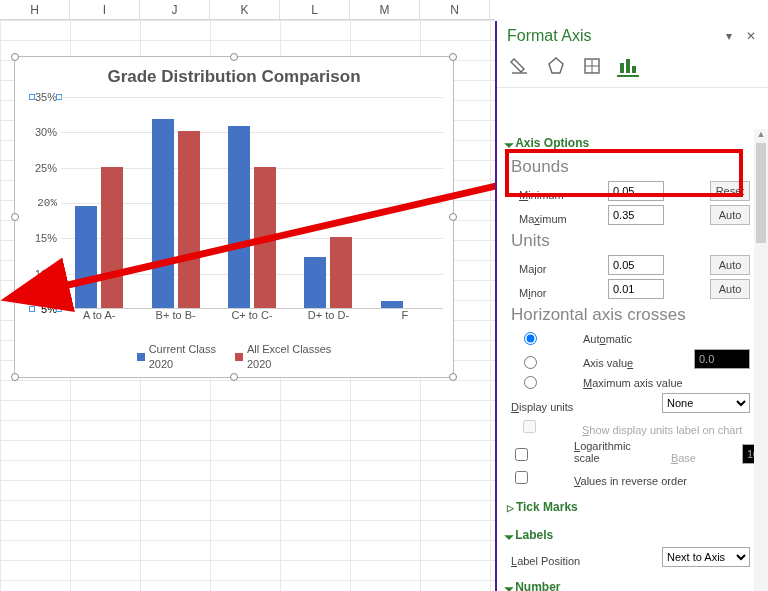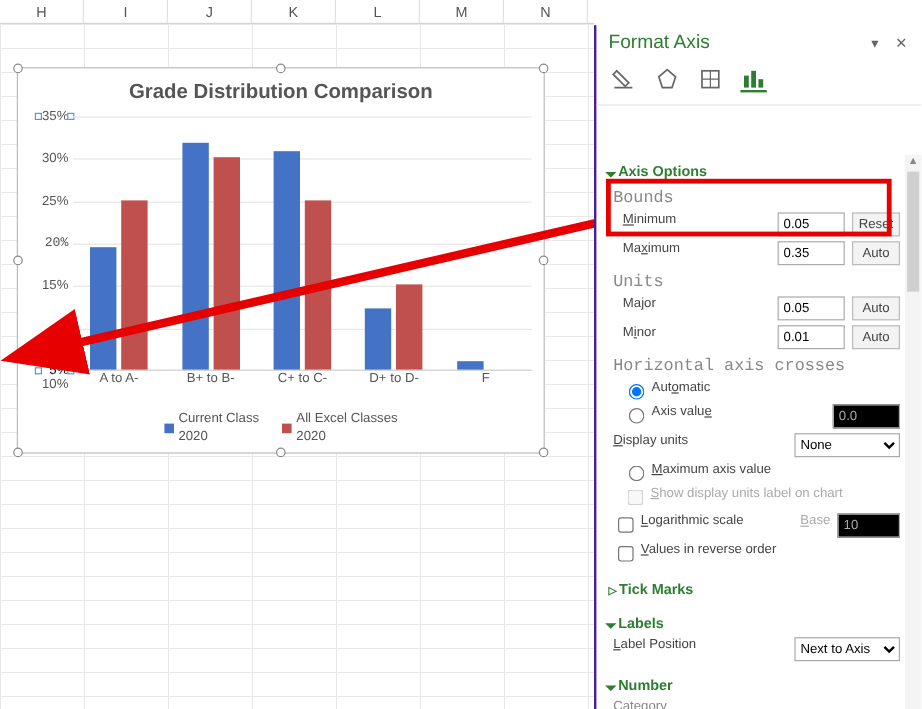--- a/index.html
+++ b/index.html
@@ -59,22 +59,22 @@
   .scroll { position: absolute; left: 0; right: 14px; top: 108px; bottom: 0; overflow: hidden; padding: 0 4px 0 10px; }
   .scrollbar { position: absolute; right: 0; top: 108px; bottom: 0; width: 14px; background: #f4f4f4; }
   .thumb { position: absolute; left: 2px; right: 2px; top: 14px; height: 100px; background: #cfcfcf; }
   .sb-btn { position: absolute; left: 0; right: 0; height: 14px; text-align:center; font-size:9px; color:#888; }
   .sb-up { top:0; } .sb-dn { bottom:0; }
 
   .section { padding: 4px 0; }
   .sec-head { font-size: 12px; color: #2e7d32; font-weight: bold; cursor: pointer; padding: 3px 0; }
   .sec-head::before { content: "◣ "; font-size: 8px; display:inline-block; transform: rotate(-45deg) translateY(-2px); color:#2e7d32; margin-right:2px;}
   .sec-head.collapsed::before { content: "▷ "; transform:none; font-size:9px;}
-  .grey-head { font-size: 14px; color: #888; padding: 4px 0 2px 4px; font-family: Liberation Mono, monospace; }
-  .row { display: flex; align-items: flex-start; padding: 2px 0 2px 12px; font-size: 11px; color: #444; }
+  .grey-head { font-size: 17px; color: #888; padding: 4px 0 2px 4px; }
+  .row { display: flex; align-items: flex-end; padding: 2px 0 2px 12px; font-size: 11px; color: #444; gap: 40px; }
   .row .lbl { flex: 1; }
   .row input[type=text] { width: 56px; height: 20px; font-size: 11px; padding: 0 4px; border: 1px solid #aaa; }
   .row .btn { width: 40px; height: 20px; font-size: 11px; margin-left: 6px; background: #f3f3f3; border: 1px solid #bbb; cursor:pointer; text-align:center; line-height:18px;}
   .row input[disabled] { background: #000000; color: #aaa; }
   .radio, .check { margin-right: 6px; }
   .select { width: 88px; height: 20px; font-size: 11px; border: 1px solid #aaa; background:#fff; }
   .redbox { position: absolute; border: 4px solid #e60000; pointer-events: none; }
   .under { text-decoration: underline; }
 </style>
 </head>
@@ -100,21 +100,21 @@
     <div class="sel-handle sh-mr"></div>
     <div class="sel-handle sh-bl"></div>
     <div class="sel-handle sh-bm"></div>
     <div class="sel-handle sh-br"></div>
 
     <div class="chart-title">Grade Distribution Comparison</div>
 
     <div class="plot-box">
       <div id="yticks">
           <div class="ytick sel" style="top: 212px;">5%</div>
-          <div class="ytick" style="top: 176.667px; margin-top: 46px;">10%</div>
+          <div class="ytick" style="top: 176.667px;">10%</div>
           <div class="ytick" style="top: 141.333px;">15%</div>
           <div class="ytick" style="top: 106px; font-family: Liberation Mono, monospace;">20%</div>
           <div class="ytick" style="top: 70.6667px;">25%</div>
           <div class="ytick" style="top: 35.3333px;">30%</div>
           <div class="ytick" style="top: 0px;">35%</div>
           <div class="ytick-handle" style="left: 6px; top: -3px;"></div>
           <div class="ytick-handle" style="left: 33px; top: -3px;"></div>
           <div class="ytick-handle" style="left: 6px; top: 209px;"></div>
           <div class="ytick-handle" style="left: 33px; top: 209px;"></div>
         </div>
@@ -236,28 +236,28 @@
       <div class="grey-head">Horizontal axis crosses</div>
       <div class="row">
           <input type="radio" class="radio" checked="" style="">
           <span>Aut<span class="under">o</span>matic</span>
         </div>
       <div class="row">
           <input type="radio" class="radio" style="">
           <span class="lbl">Axis valu<span class="under">e</span></span>
           <input type="text" disabled="" value="0.0" style="">
         </div>
+      <div class="row">
+          <input type="radio" class="radio" style="">
+          <span><span class="under">M</span>aximum axis value</span>
+        </div>
+
       <div class="row" style="padding-left:4px;">
           <span class="lbl"><span class="under">D</span>isplay units</span>
           <select class="select"><option>None</option></select>
-        </div>
-
-      <div class="row">
-          <input type="radio" class="radio" style="">
-          <span><span class="under">M</span>aximum axis value</span>
         </div>
       <div class="row" style="color:#aaa;">
           <input type="checkbox" class="check" disabled="" style="">
           <span><span class="under">S</span>how display units label on chart</span>
         </div>
       <div class="row" style="padding-left:4px;">
           <input type="checkbox" class="check" style="">
           <span class="lbl"><span class="under">L</span>ogarithmic scale</span>
           <span style="color:#aaa;margin-right:6px;"><span class="under">B</span>ase</span>
           <input type="text" disabled="" style="width: 52px;" value="10">

